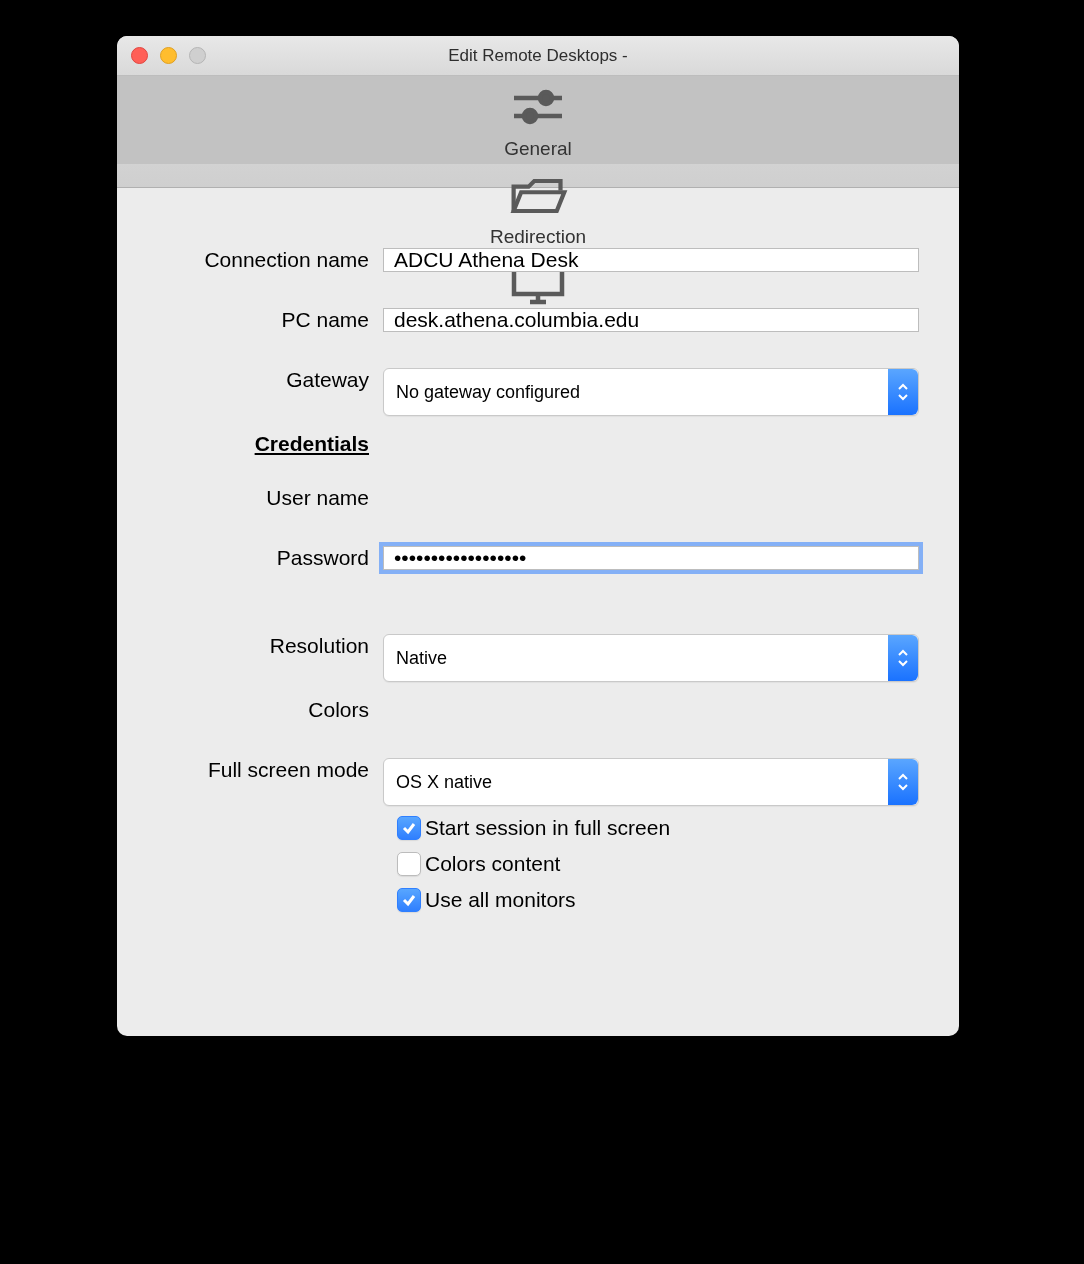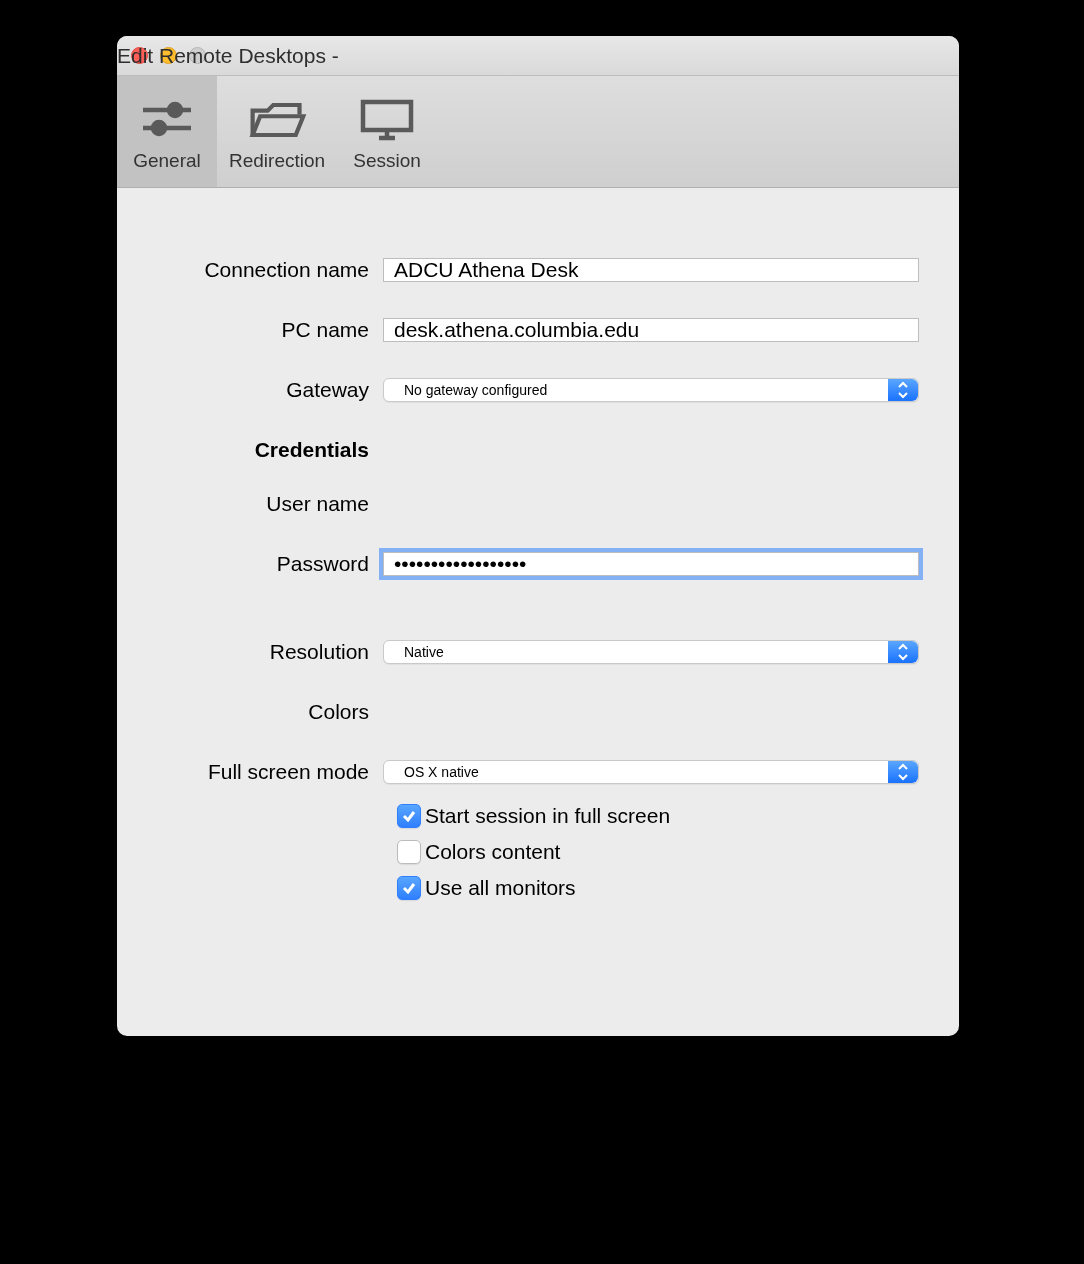--- a/index.html
+++ b/index.html
@@ -38,30 +38,32 @@
   }
   .traffic .dot {
     width: 17px; height: 17px; border-radius: 50%;
   }
   .dot.close { background: #ff5f57; border: 1px solid #e04640; }
   .dot.min   { background: #ffbd2e; border: 1px solid #dfa023; }
   .dot.max   { background: #cfcfcf; border: 1px solid #b5b5b5; }
   .title {
     position: absolute;
     left: 0; right: 0;
-    font-size: 21px;
+    text-align: center;
+    font-size: 17px;
     color: #2e2e2e;
     pointer-events: none;
   }
   .toolbar {
     height: 112px;
     background: linear-gradient(#dedede, #cfcfcf);
     border-bottom: 1px solid #b0b0b0;
     display: flex;
     align-items: stretch;
+    flex-direction: column;
   }
   .tab {
     display: flex;
     flex-direction: column;
     align-items: center;
     justify-content: center;
     padding: 8px 12px 4px 12px;
     font-size: 19px;
     color: #333;
     cursor: default;
@@ -71,62 +73,61 @@
   .tab.active {
     background: #c2c2c2;
   }
   .tab .icon { width: 60px; height: 48px; display:flex; align-items:center; justify-content:center; }
   .tab svg { stroke: #5a5a5a; stroke-width: 4.5; fill: none; }
   .content {
     padding: 60px 40px 40px 40px;
   }
   .row {
     display: flex;
-    align-items: center;
     margin-bottom: 16px;
     min-height: 44px;
   }
   .row .label {
     width: 226px;
     text-align: right;
     padding-right: 14px;
     font-size: 21px;
     color: #000;
   }
   .row .field {
     flex: 1;
   }
   .section-row { margin-top: 4px; margin-bottom: 10px; }
-  .section-row .label { font-weight: 700; }
+  .section-row .label { font-weight: 700; text-decoration: underline; }
   .gap-row { height: 28px; }
   input[type=text], input[type=password] {
     width: 100%;
     height: 24px;
     font-size: 21px;
     padding: 4px 10px;
     border: 1px solid #bdbdbd;
     background: #fff;
     font-family: inherit;
   }
   input[type=password].focused {
     outline: none;
     border: 1px solid #bdbdbd;
     box-shadow: 0 0 0 4px rgba(88,151,251,0.7);
   }
   .select {
     position: relative;
     width: 100%;
-    height: 24px;
+    height: 48px;
     background: #fff;
     border: 1px solid #c9c9c9;
     border-radius: 6px;
     display: flex;
     align-items: center;
-    padding-left: 20px;
-    font-size: 14px;
+    padding-left: 12px;
+    font-size: 18px;
     box-shadow: 0 1px 1px rgba(0,0,0,0.05);
   }
   .select .stepper {
     position: absolute;
     right: 0; top: 0; bottom: 0;
     width: 30px;
     background: linear-gradient(#5aa6ff, #1a72ff);
     border-radius: 0 6px 6px 0;
     display: flex;
     flex-direction: column;

